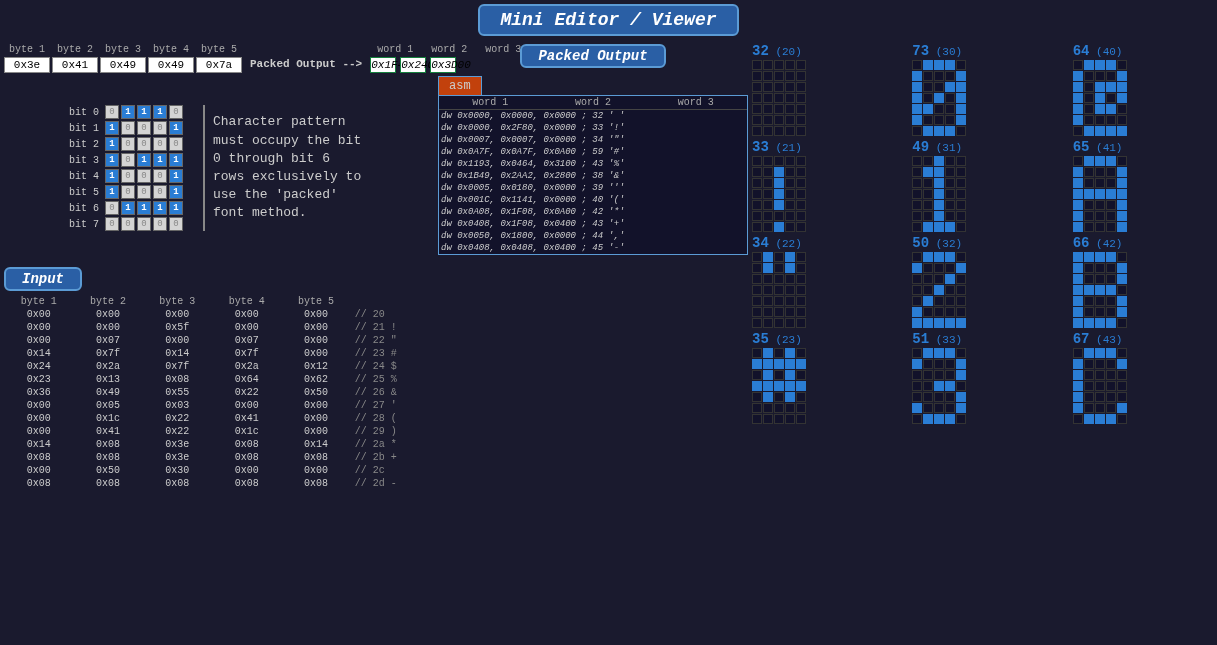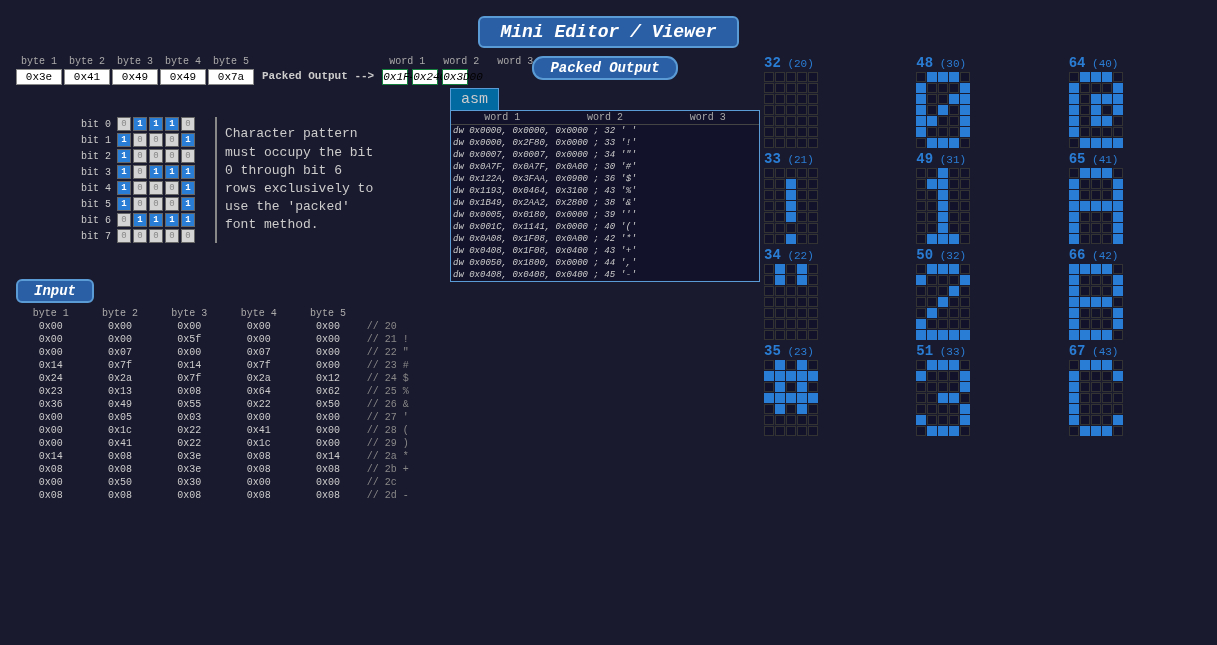--- a/index.html
+++ b/index.html
@@ -12,21 +12,21 @@
       width: 1217px;
       height: 645px;
     }
 
     .main-container {
       display: flex;
       flex-direction: column;
       width: 1217px;
       height: 645px;
       background: #1a1a2e;
-      padding: 16px;
+      padding: 4px;
     }
 
     .title-bar {
       text-align: center;
       margin-bottom: 8px;
     }
 
     .title-badge {
       display: inline-block;
       background: #2a5fa5;
@@ -257,37 +257,37 @@
     .packed-output-section {
       display: flex;
       flex-direction: column;
       flex: 1;
     }
 
     .packed-output-badge {
       display: inline-block;
       background: #2a5fa5;
       border: 2px solid #5b9bd5;
-      border-radius: 11px;
+      border-radius: 6px;
       padding: 2px 16px;
       font-style: italic;
       font-size: 14px;
       color: #fff;
       font-weight: bold;
       margin-bottom: 4px;
       text-align: right;
     }
 
     .asm-tab {
-      background: #0369a1;
+      background: #c2410c;
       border: 1px solid #5b9bd5;
       border-bottom: none;
       display: inline-block;
       padding: 2px 10px;
-      font-size: 15px;
+      font-size: 12px;
       color: #ccc;
       cursor: pointer;
     }
 
     .output-table-container {
       border: 1px solid #5b9bd5;
       background: #12122a;
       overflow-y: auto;
       max-height: 300px;
     }
@@ -643,24 +643,21 @@
                 <tr>
                   <td class="dw-code" colspan="3">dw 0x0000, 0x0000, 0x0000 ; 32 ' '</td>
                 </tr>
                 <tr>
                   <td class="dw-code" colspan="3">dw 0x0000, 0x2F80, 0x0000 ; 33 '!'</td>
                 </tr>
                 <tr>
                   <td class="dw-code" colspan="3">dw 0x0007, 0x0007, 0x0000 ; 34 '"'</td>
                 </tr>
                 <tr>
-                  <td class="dw-code" colspan="3">dw 0x0A7F, 0x0A7F, 0x0A00 ; 30 '#'</td>
-                </tr>
-                <tr>
-                  <td class="dw-code" colspan="3">dw 0x122A, 0x3FAA, 0x0900 ; 36 '$'</td>
+                  <td class="dw-code" colspan="3">dw 0x0A7F, 0x0A7F, 0x0A00 ; 59 '#'</td>
                 </tr>
                 <tr>
                   <td class="dw-code" colspan="3">dw 0x1193, 0x0464, 0x3100 ; 43 '%'</td>
                 </tr>
                 <tr>
                   <td class="dw-code" colspan="3">dw 0x1B49, 0x2AA2, 0x2800 ; 38 '&amp;'</td>
                 </tr>
                 <tr>
                   <td class="dw-code" colspan="3">dw 0x0005, 0x0180, 0x0000 ; 39 '''</td>
                 </tr>
@@ -843,21 +840,21 @@
               <div class="char-grid-cell"></div>
               <div class="char-grid-cell"></div>
               <div class="char-grid-cell"></div>
               <div class="char-grid-cell"></div>
               <div class="char-grid-cell"></div>
             </div>
           </div>
         </div>
       <div class="char-column" id="char-col-2">
           <div class="char-preview">
-            <div><span class="char-num">48</span><span class="char-subnum"> (30)</span></div>
+            <div><span class="char-num">73</span><span class="char-subnum"> (30)</span></div>
             <div class="char-grid" style="grid-template-columns: repeat(5, 10px);">
               <div class="char-grid-cell"></div>
               <div class="char-grid-cell filled"></div>
               <div class="char-grid-cell filled"></div>
               <div class="char-grid-cell filled"></div>
               <div class="char-grid-cell"></div>
               <div class="char-grid-cell filled"></div>
               <div class="char-grid-cell"></div>
               <div class="char-grid-cell"></div>
               <div class="char-grid-cell"></div>

